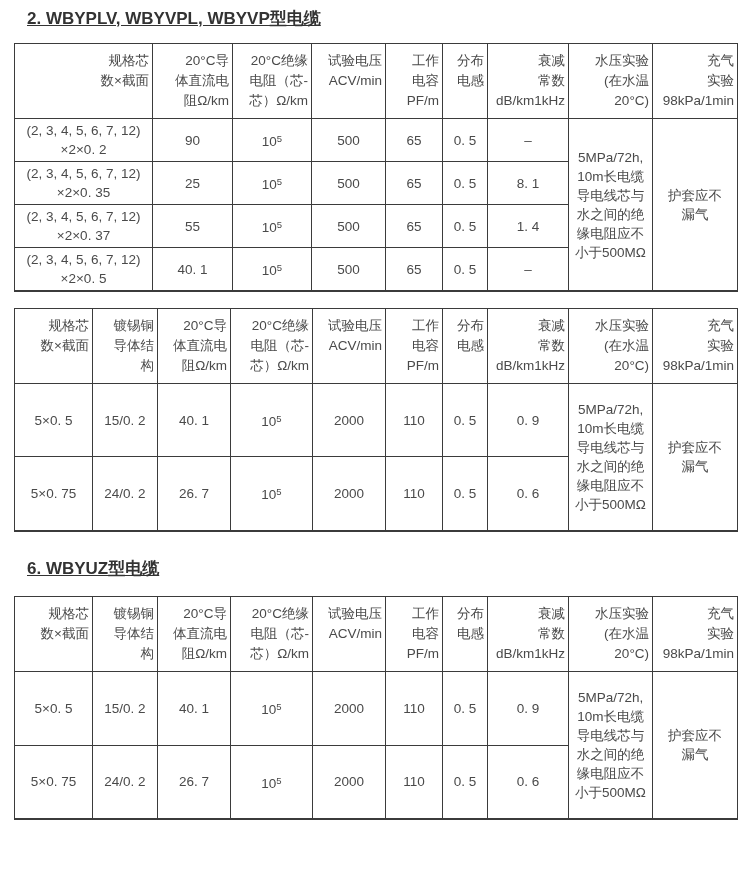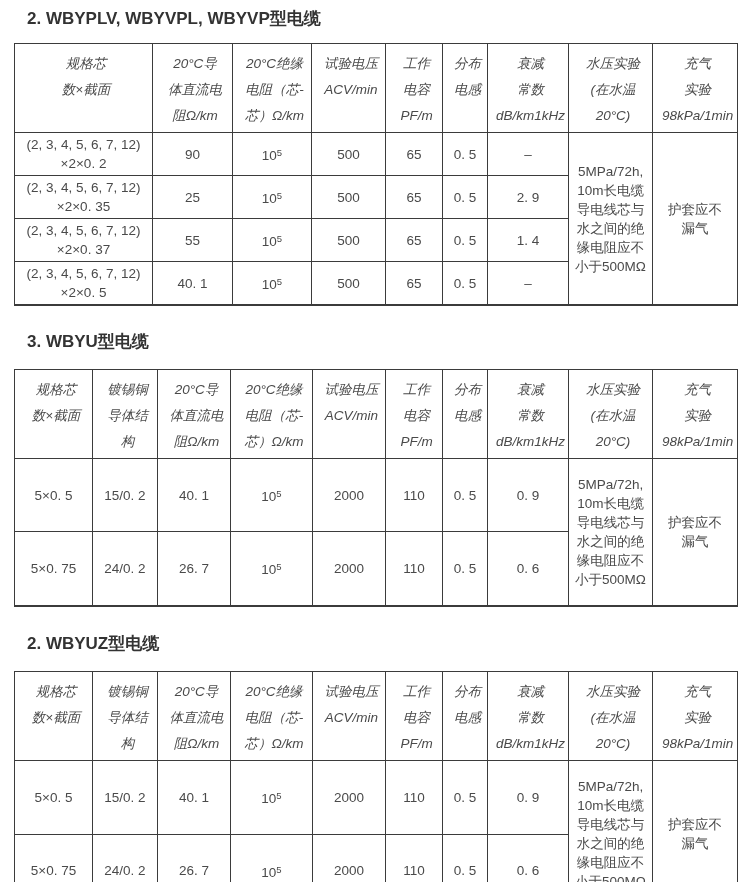--- a/index.html
+++ b/index.html
@@ -16,20 +16,21 @@
     font-family: "Liberation Sans", "DejaVu Sans", sans-serif;
     color: #4a4a4a;
   }
   .sec-title {
     font-size: 17px;
     line-height: 22px;
     font-weight: bold;
     color: #333333;
     margin: 0 0 0 27px;
     padding: 0;
+    text-decoration: underline;
   }
   .mt8  { margin-top: 8px; }
   .mt13 { margin-top: 13px; }
   .mt25 { margin-top: 25px; }
   .mt16 { margin-top: 16px; }
   .mt26 { margin-top: 26px; }
   table.tbl {
     border-collapse: collapse;
     table-layout: fixed;
     margin-left: 14px;
@@ -41,24 +42,23 @@
     font-size: 13.5px;
     line-height: 19px;
     white-space: pre-line;
     text-align: center;
     vertical-align: middle;
     padding: 2px;
     overflow: hidden;
   }
   tr.hdr td {
     vertical-align: top;
-    text-align: center;
+    text-align: right;
     padding: 7px 3px 3px 8px;
-    line-height: 26px;
-    font-style: italic;
+    line-height: 20px;
   }
   td.cell-left {
     text-align: left;
     padding: 0 2px 0 8px;
     line-height: 17px;
   }
   td.merge-water {
     text-align: left;
     padding-left: 7px;
     line-height: 23px;
@@ -141,21 +141,21 @@
 漏气</td>
       </tr>
       <tr class="h34">
         <td class="cell-left">(2, 3, 4, 5, 6, 7, 12)
 ×2×0. 35</td>
         <td>25</td>
         <td>10<sup>5</sup></td>
         <td>500</td>
         <td>65</td>
         <td>0. 5</td>
-        <td>2. 9</td>
+        <td>8. 1</td>
       </tr>
       <tr class="h34">
         <td class="cell-left">(2, 3, 4, 5, 6, 7, 12)
 ×2×0. 37</td>
         <td>55</td>
         <td>10<sup>5</sup></td>
         <td>500</td>
         <td>65</td>
         <td>0. 5</td>
         <td>1. 4</td>
@@ -166,21 +166,20 @@
         <td>40. 1</td>
         <td>10<sup>5</sup></td>
         <td>500</td>
         <td>65</td>
         <td>0. 5</td>
         <td>–</td>
       </tr>
     </tbody>
   </table>
 
-  <h2 class="sec-title mt25">3. WBYU型电缆</h2>
 
   <table class="tbl mt16">
     <colgroup>
       <col style="width:78px">
         <col style="width:65px">
         <col style="width:73px">
         <col style="width:82px">
         <col style="width:73px">
       <col style="width:57px">
         <col style="width:45px">
@@ -242,21 +241,21 @@
         <td>26. 7</td>
         <td>10<sup>5</sup></td>
         <td>2000</td>
         <td>110</td>
         <td>0. 5</td>
         <td>0. 6</td>
       </tr>
     </tbody>
   </table>
 
-  <h2 class="sec-title mt26">2. WBYUZ型电缆</h2>
+  <h2 class="sec-title mt26">6. WBYUZ型电缆</h2>
 
   <table class="tbl mt16">
     <colgroup>
       <col style="width:78px">
         <col style="width:65px">
         <col style="width:73px">
         <col style="width:82px">
         <col style="width:73px">
       <col style="width:57px">
         <col style="width:45px">

